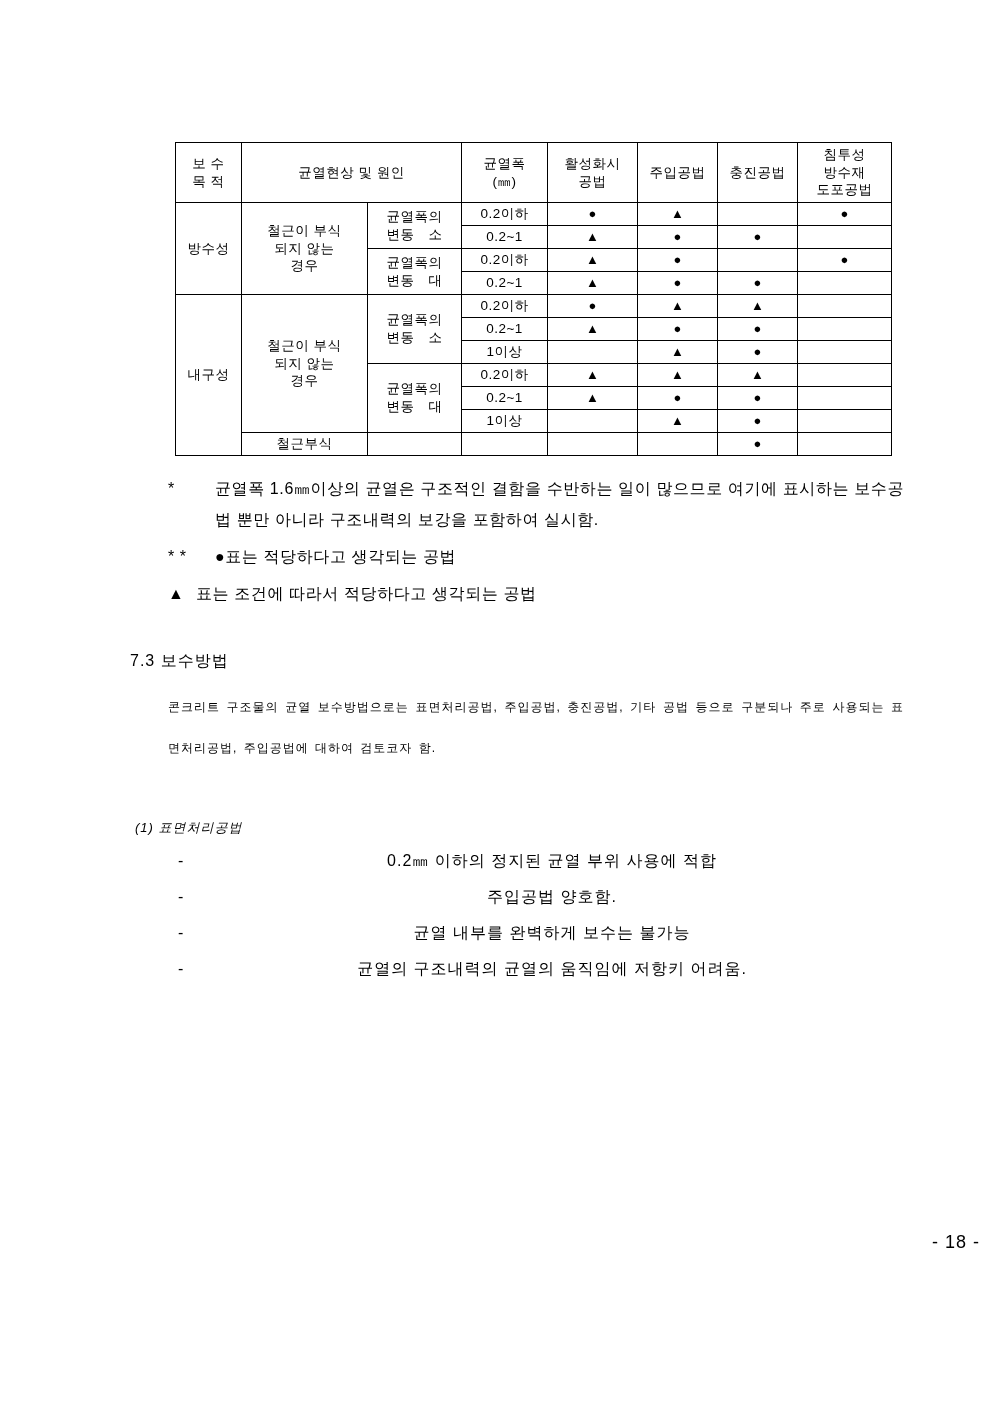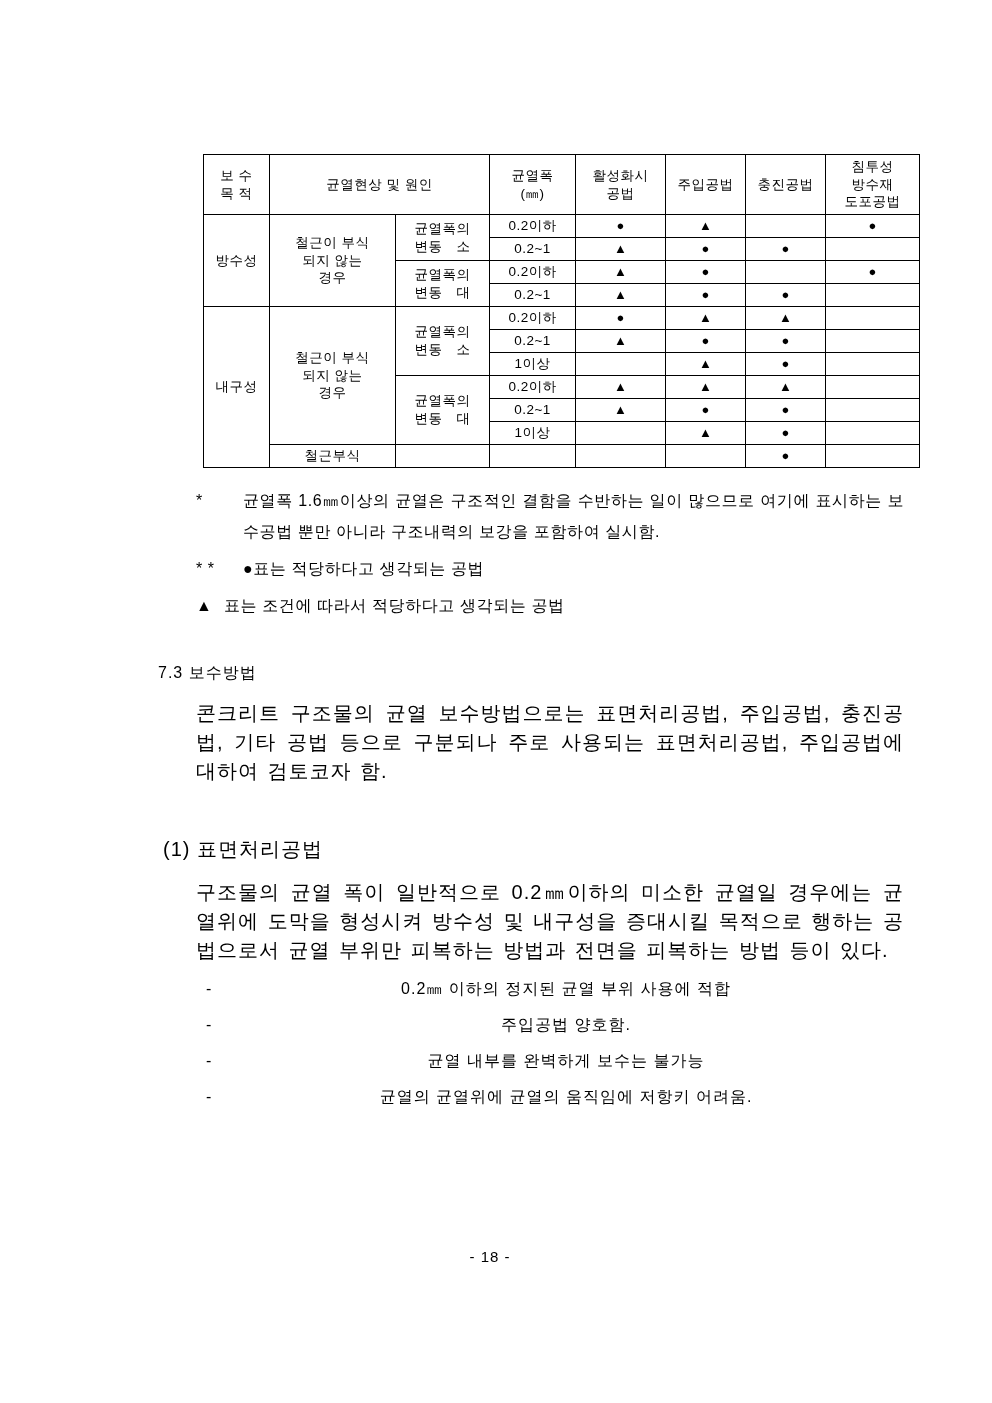--- a/index.html
+++ b/index.html
@@ -2,26 +2,25 @@
 <html><head>
 <meta charset="utf-8">
 <title>Document Page</title>
 <style>
   * { margin: 0; padding: 0; box-sizing: border-box; }
   html, body { background: #ffffff; }
   .page {
     position: relative;
     width: 992px;
     height: 1287px;
-    margin: 16px auto;
+    margin: 4px auto;
     background: #ffffff;
     color: #000000;
     font-family: "Liberation Sans", "DejaVu Sans", sans-serif;
     overflow: hidden;
-    padding-left: 28px;
   }
   .content {
     padding: 138px 88px 0 113px;
   }
 
   
   table.repair {
     border-collapse: collapse;
     table-layout: fixed;
     width: 716px;
@@ -58,29 +57,30 @@
 
   
   .sec-heading {
     font-size: 16px;
     font-weight: normal;
     letter-spacing: 1px;
     margin-top: 42px;
     margin-left: 17px;
   }
   .sub-heading {
-    font-size: 20px;
+    font-size: 13px;
     font-weight: normal;
     letter-spacing: 1px;
     margin-top: 50px;
     margin-left: 22px;
+    font-style: italic;
   }
   .para {
-    font-size: 20px;
-    line-height: 29px;
+    font-size: 12px;
+    line-height: 41px;
     letter-spacing: 1px;
     word-spacing: 2px;
     text-align: justify;
     margin-top: 15px;
     margin-left: 55px;
   }
   .pros-heading {
     font-size: 16px;
     letter-spacing: 1px;
     margin-top: 16px;
@@ -95,22 +95,22 @@
     margin-bottom: 7px;
   }
   .list-item .marker { flex: none; width: 22px; }
   .list-item .text { flex: 1; text-align: center; }
 
   
   .page-number {
     position: absolute;
     left: 0; right: 12px;
     bottom: 38px;
-    text-align: center;
-    font-size: 15px;
+    text-align: right;
+    font-size: 18px;
     letter-spacing: 1px;
   }
 </style>
 </head>
 <body>
 
 <div class="page">
   <div class="content">
 
     <table class="repair">
@@ -252,38 +252,37 @@
       <div class="note triangle">
         <span class="marker">▲</span>
         <span class="text">표는 조건에 따라서 적당하다고 생각되는 공법</span>
       </div>
     </div>
 
     <div class="sec-heading">7.3 보수방법</div>
     <p class="para">콘크리트 구조물의 균열 보수방법으로는 표면처리공법, 주입공법, 충진공법, 기타 공법 등으로 구분되나 주로 사용되는 표면처리공법, 주입공법에 대하여 검토코자 함.</p>
 
     <div class="sub-heading">(1) 표면처리공법</div>
-    <p class="para">구조물의 균열 폭이 일반적으로 0.2㎜이하의 미소한 균열일 경우에는 균열위에 도막을 형성시켜 방수성 및 내구성을 증대시킬 목적으로 행하는 공법으로서 균열 부위만 피복하는 방법과 전면을 피복하는 방법 등이 있다.</p>
 
 
     <div class="pros-list">
       <div class="list-item">
         <span class="marker">-</span>
         <span class="text">0.2㎜ 이하의 정지된 균열 부위 사용에 적합</span>
       </div>
       <div class="list-item">
         <span class="marker">-</span>
         <span class="text">주입공법 양호함.</span>
       </div>
       <div class="list-item">
         <span class="marker">-</span>
         <span class="text">균열 내부를 완벽하게 보수는 불가능</span>
       </div>
       <div class="list-item">
         <span class="marker">-</span>
-        <span class="text">균열의 균열위에 균열의 움직임에 저항키 어려움.</span>
+        <span class="text">균열의 구조내력의 균열의 움직임에 저항키 어려움.</span>
       </div>
     </div>
 
   </div>
 
   <div class="page-number">- 18 -</div>
 </div>
 
 </body></html>

